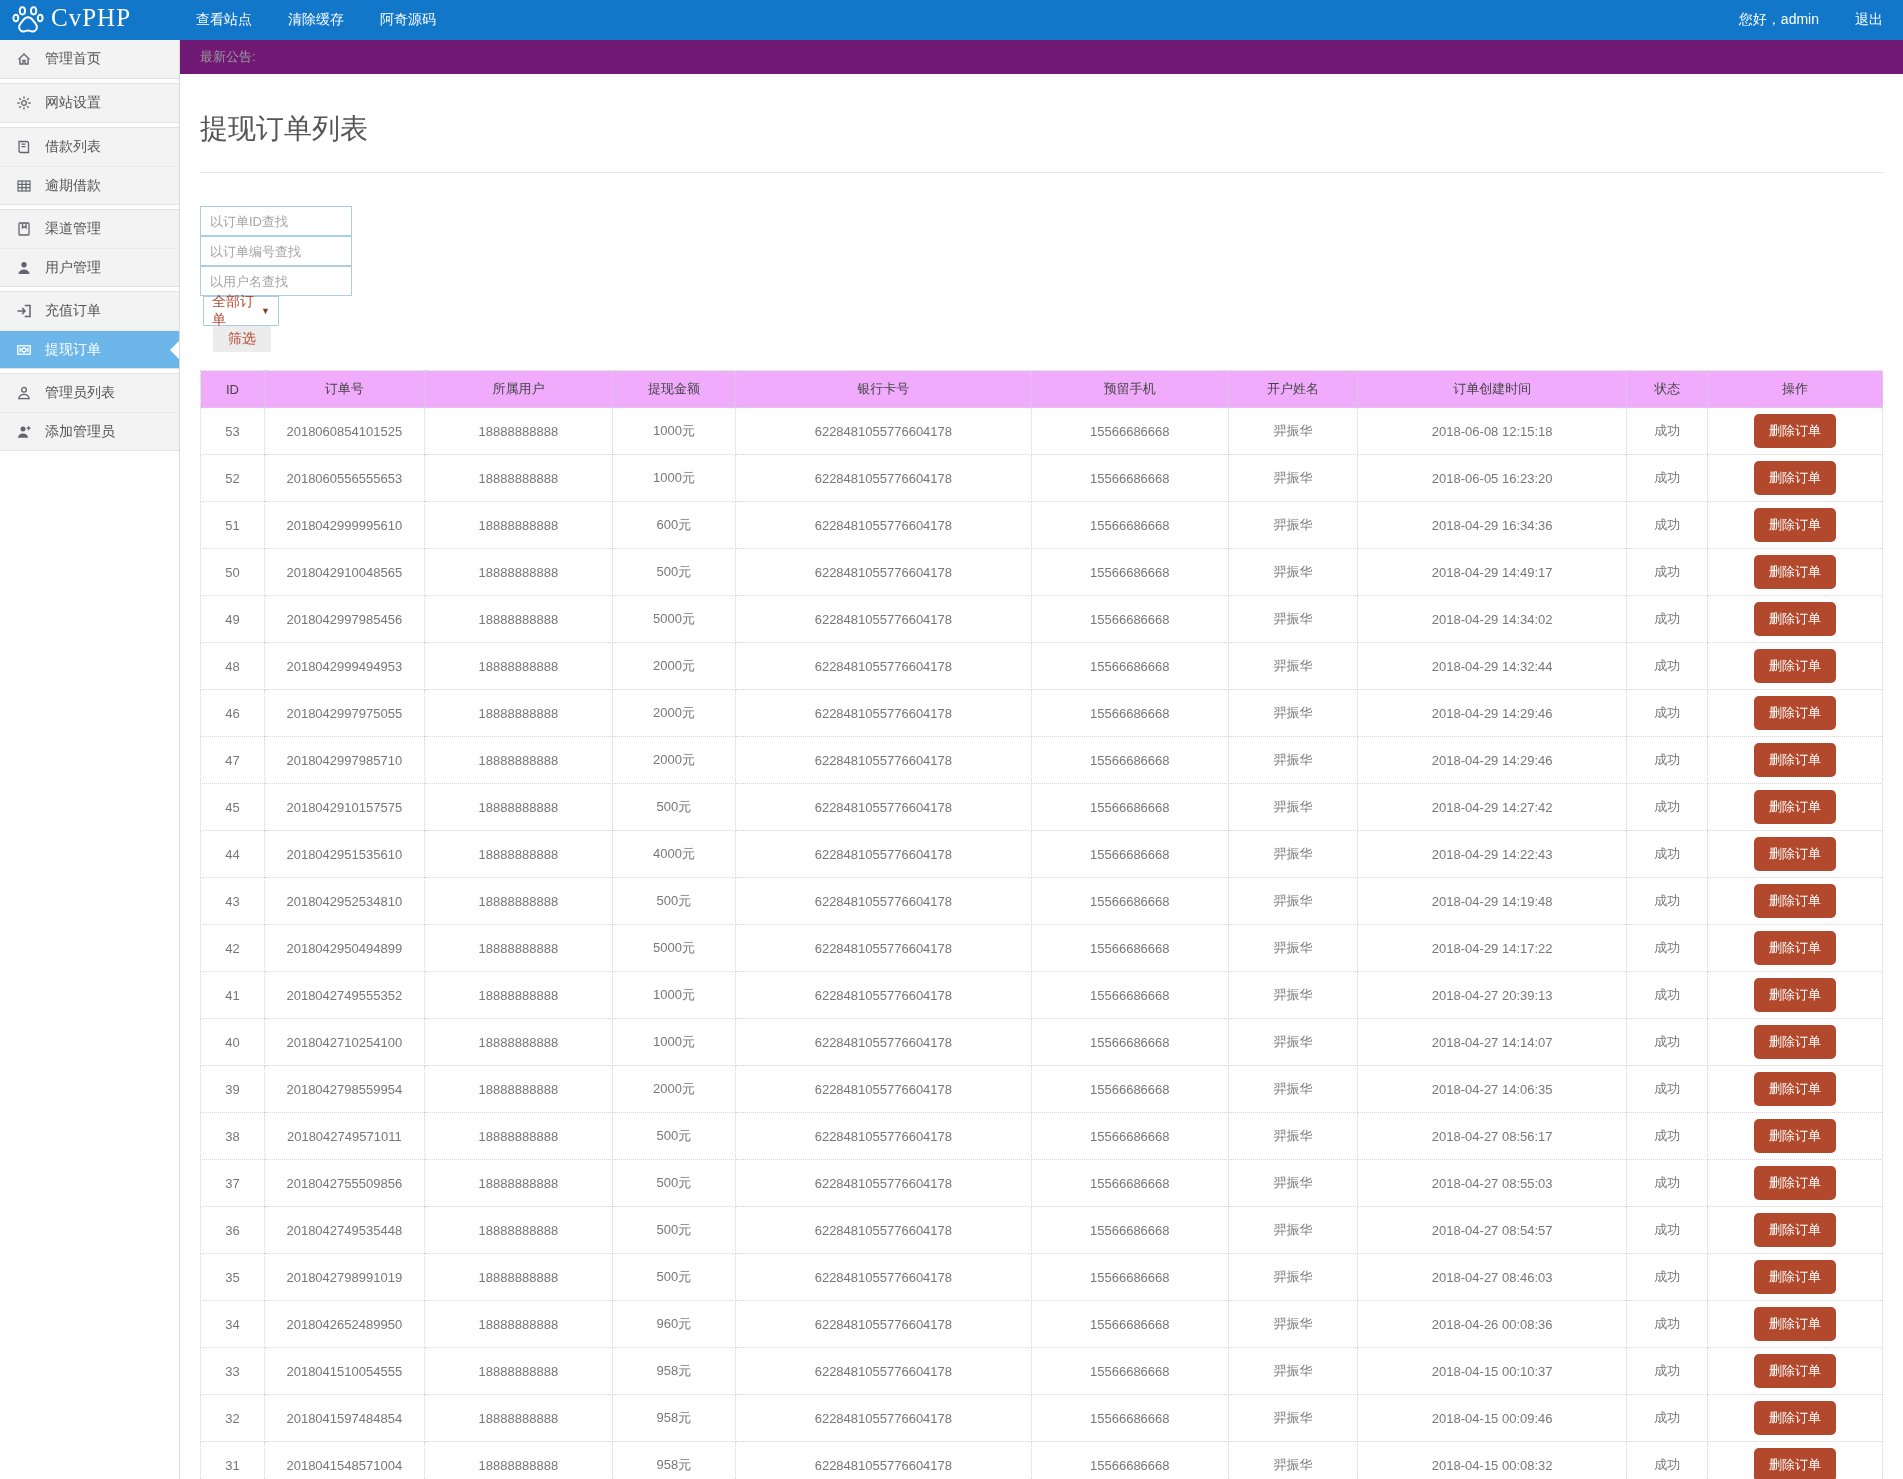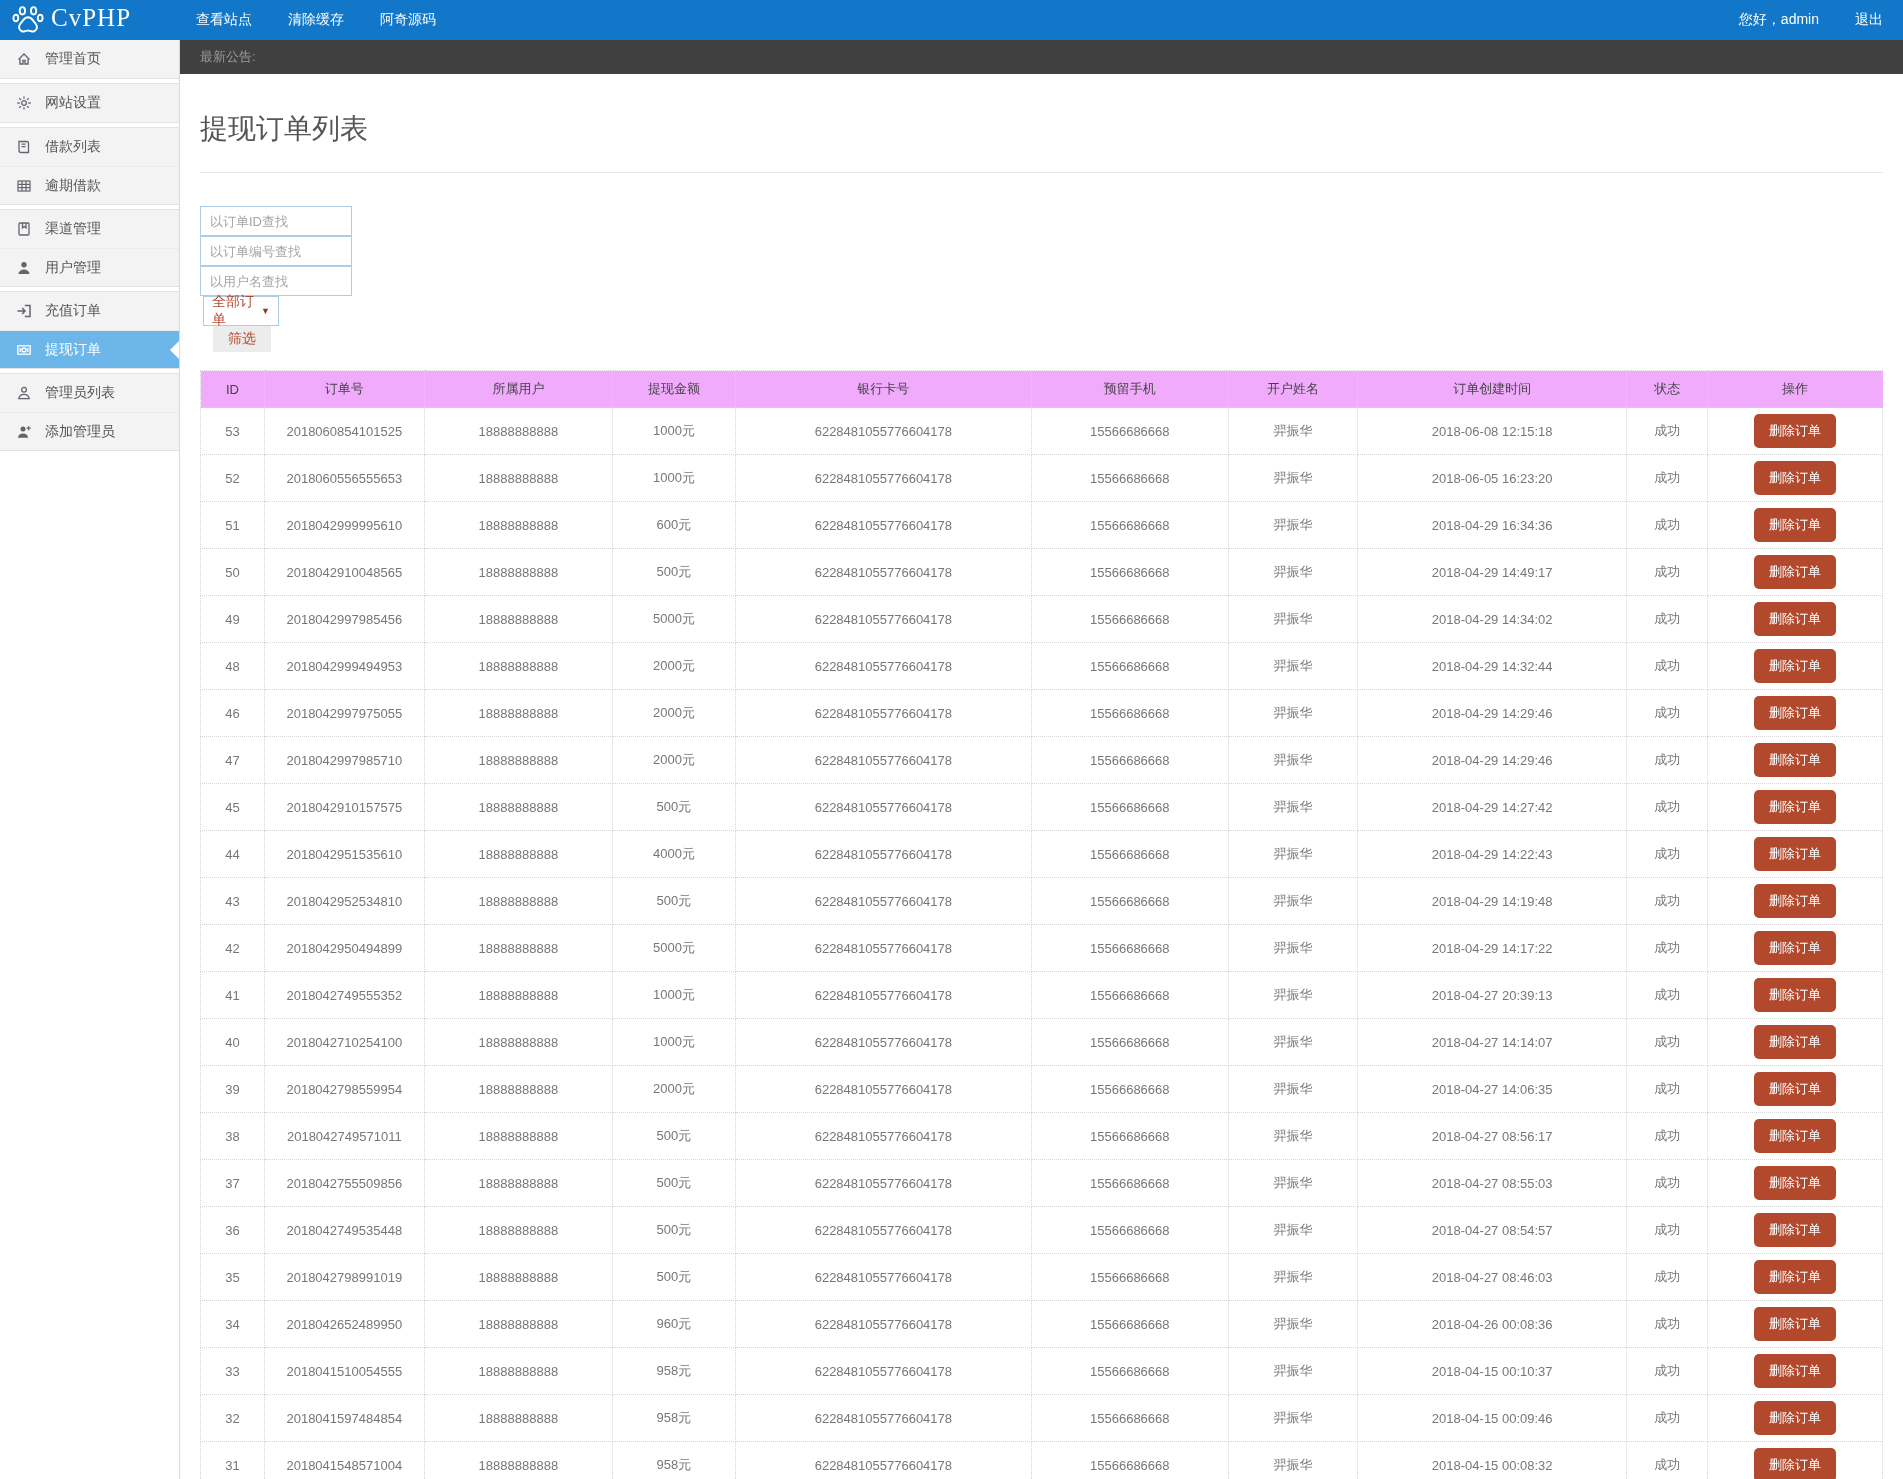--- a/index.html
+++ b/index.html
@@ -36,21 +36,21 @@
   .mi-icon{ display:flex; color:#64646f; }
   .menu-item.active{ background:#6cb6ea; color:#fff; }
   .menu-item.active .mi-icon{ color:#fff; }
   .menu-item.active::after{
     content:''; position:absolute; right:0; top:50%; transform:translateY(-50%);
     width:0; height:0; border-top:9px solid transparent; border-bottom:9px solid transparent;
     border-right:9px solid #fff;
   }
 
   main{ flex:1; background:#fff; display:flex; flex-direction:column; }
-  .announce{ height:34px; background:#404040; display:flex; align-items:center;
+  .announce{ height:34px; background:#701a75; display:flex; align-items:center;
     padding-left:20px; font-size:13px; color:#9a9a9a; }
   .content{ padding:0 20px; }
   .page-title{ margin:36px 0 0; font-size:28px; font-weight:400; color:#555; }
   .title-hr{ border:none; border-top:1px solid #e7e7e7; margin:24px 0 0; }
 
   
   .filters{ margin-top:33px; display:flex; align-items:flex-start;flex-direction:column; }
   .f-input{
     width:152px; height:30px; border:1px solid #abcde6; padding:0 9px;
     font-size:13px; color:#555; margin-right:9px; outline:none;

